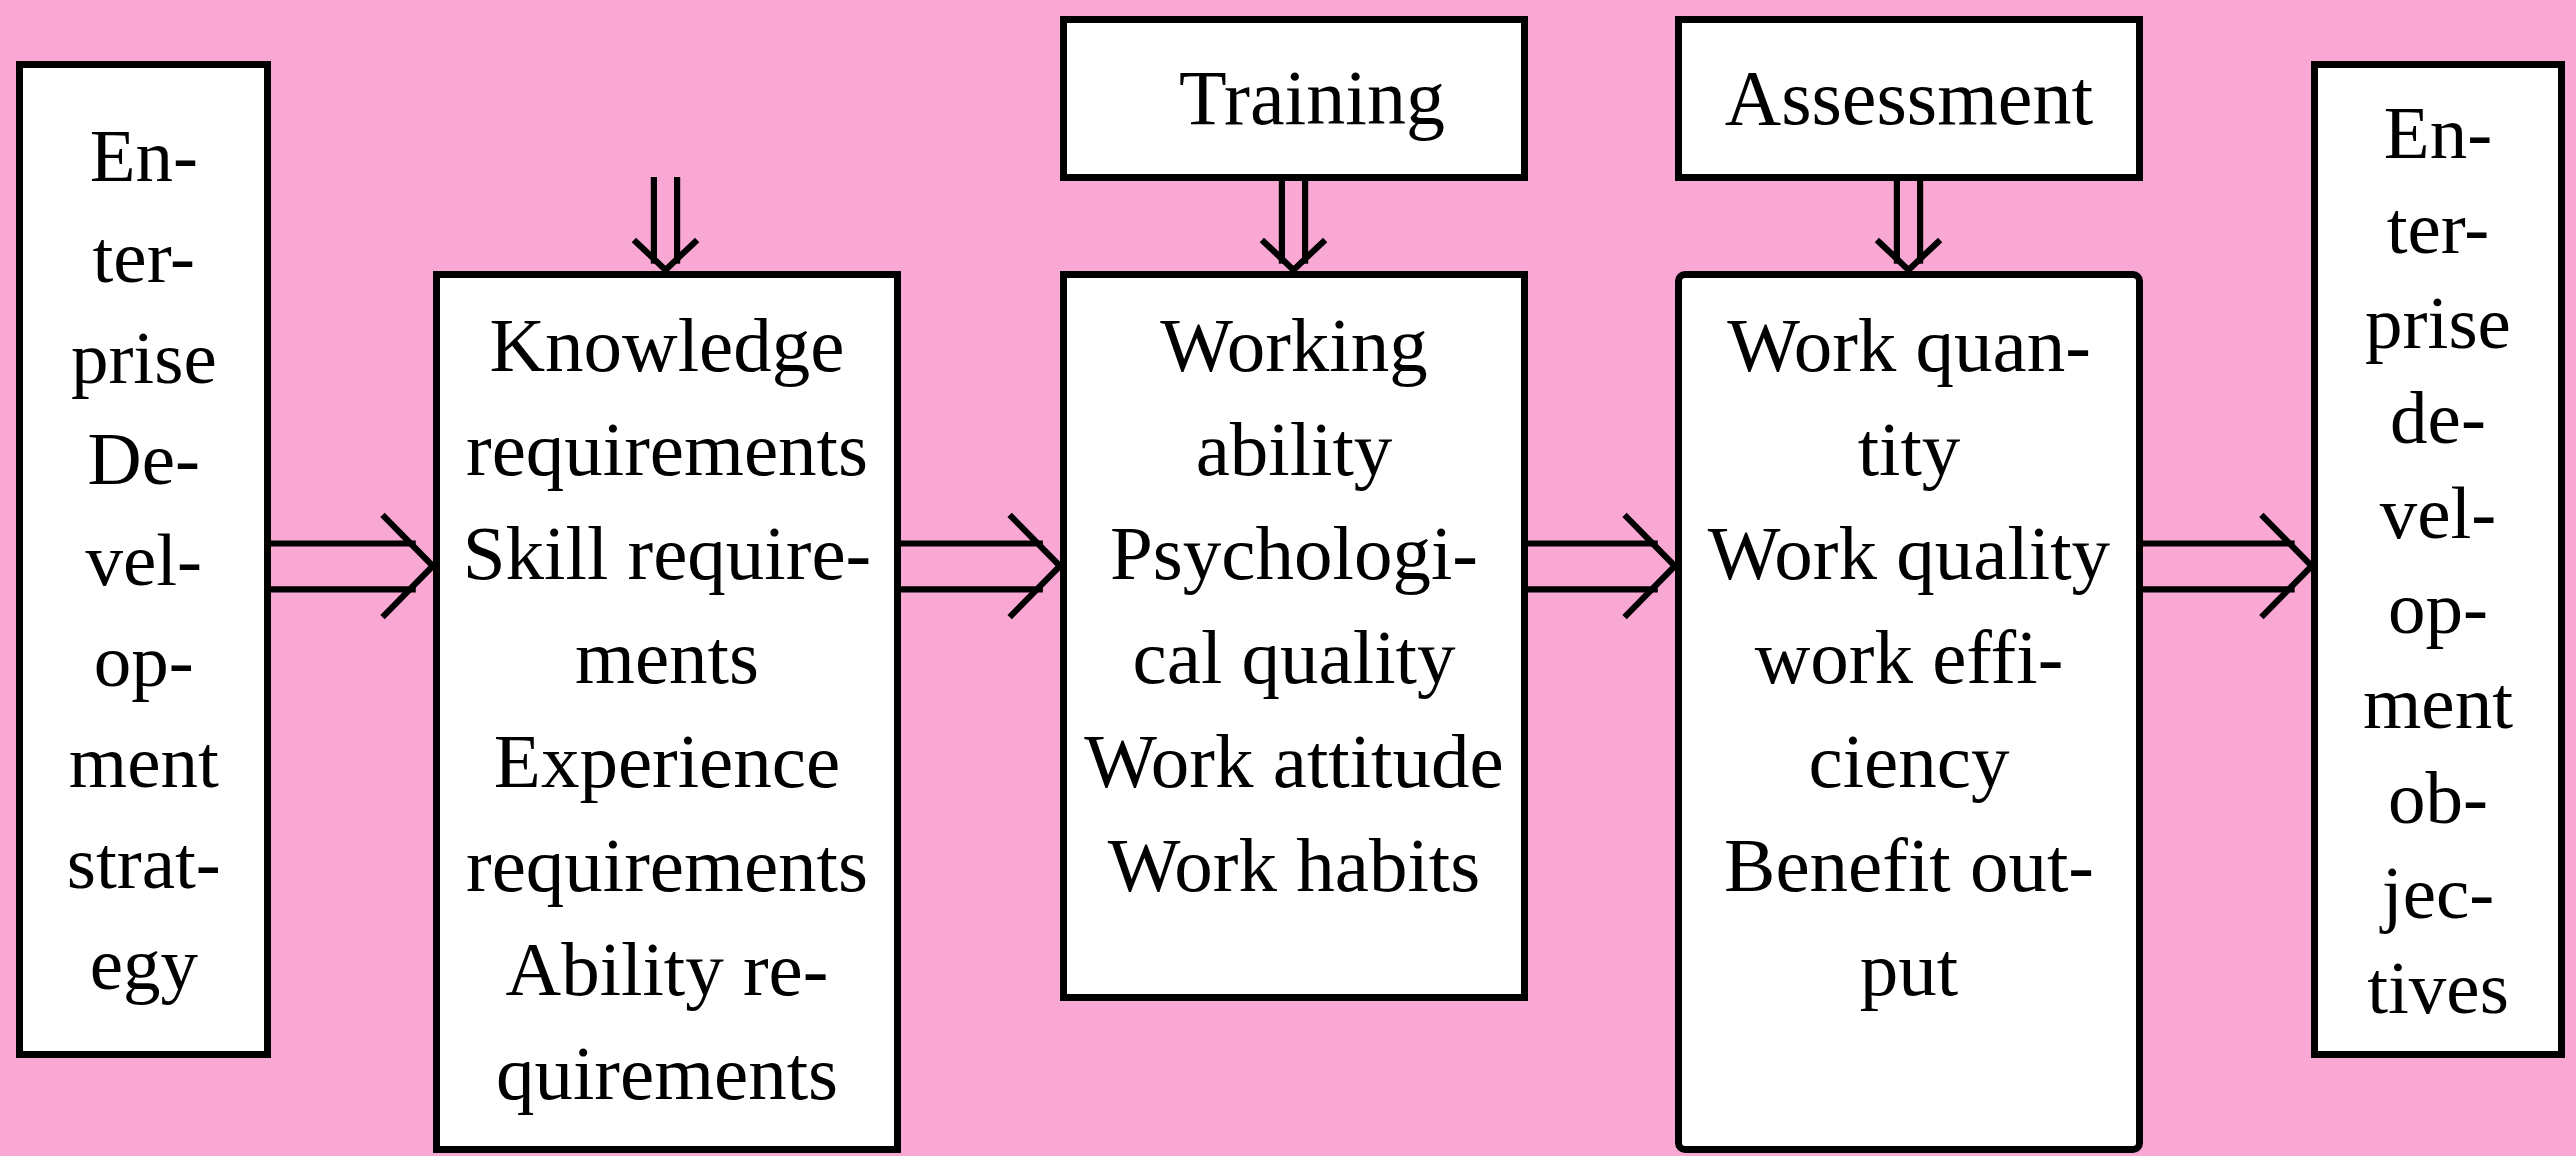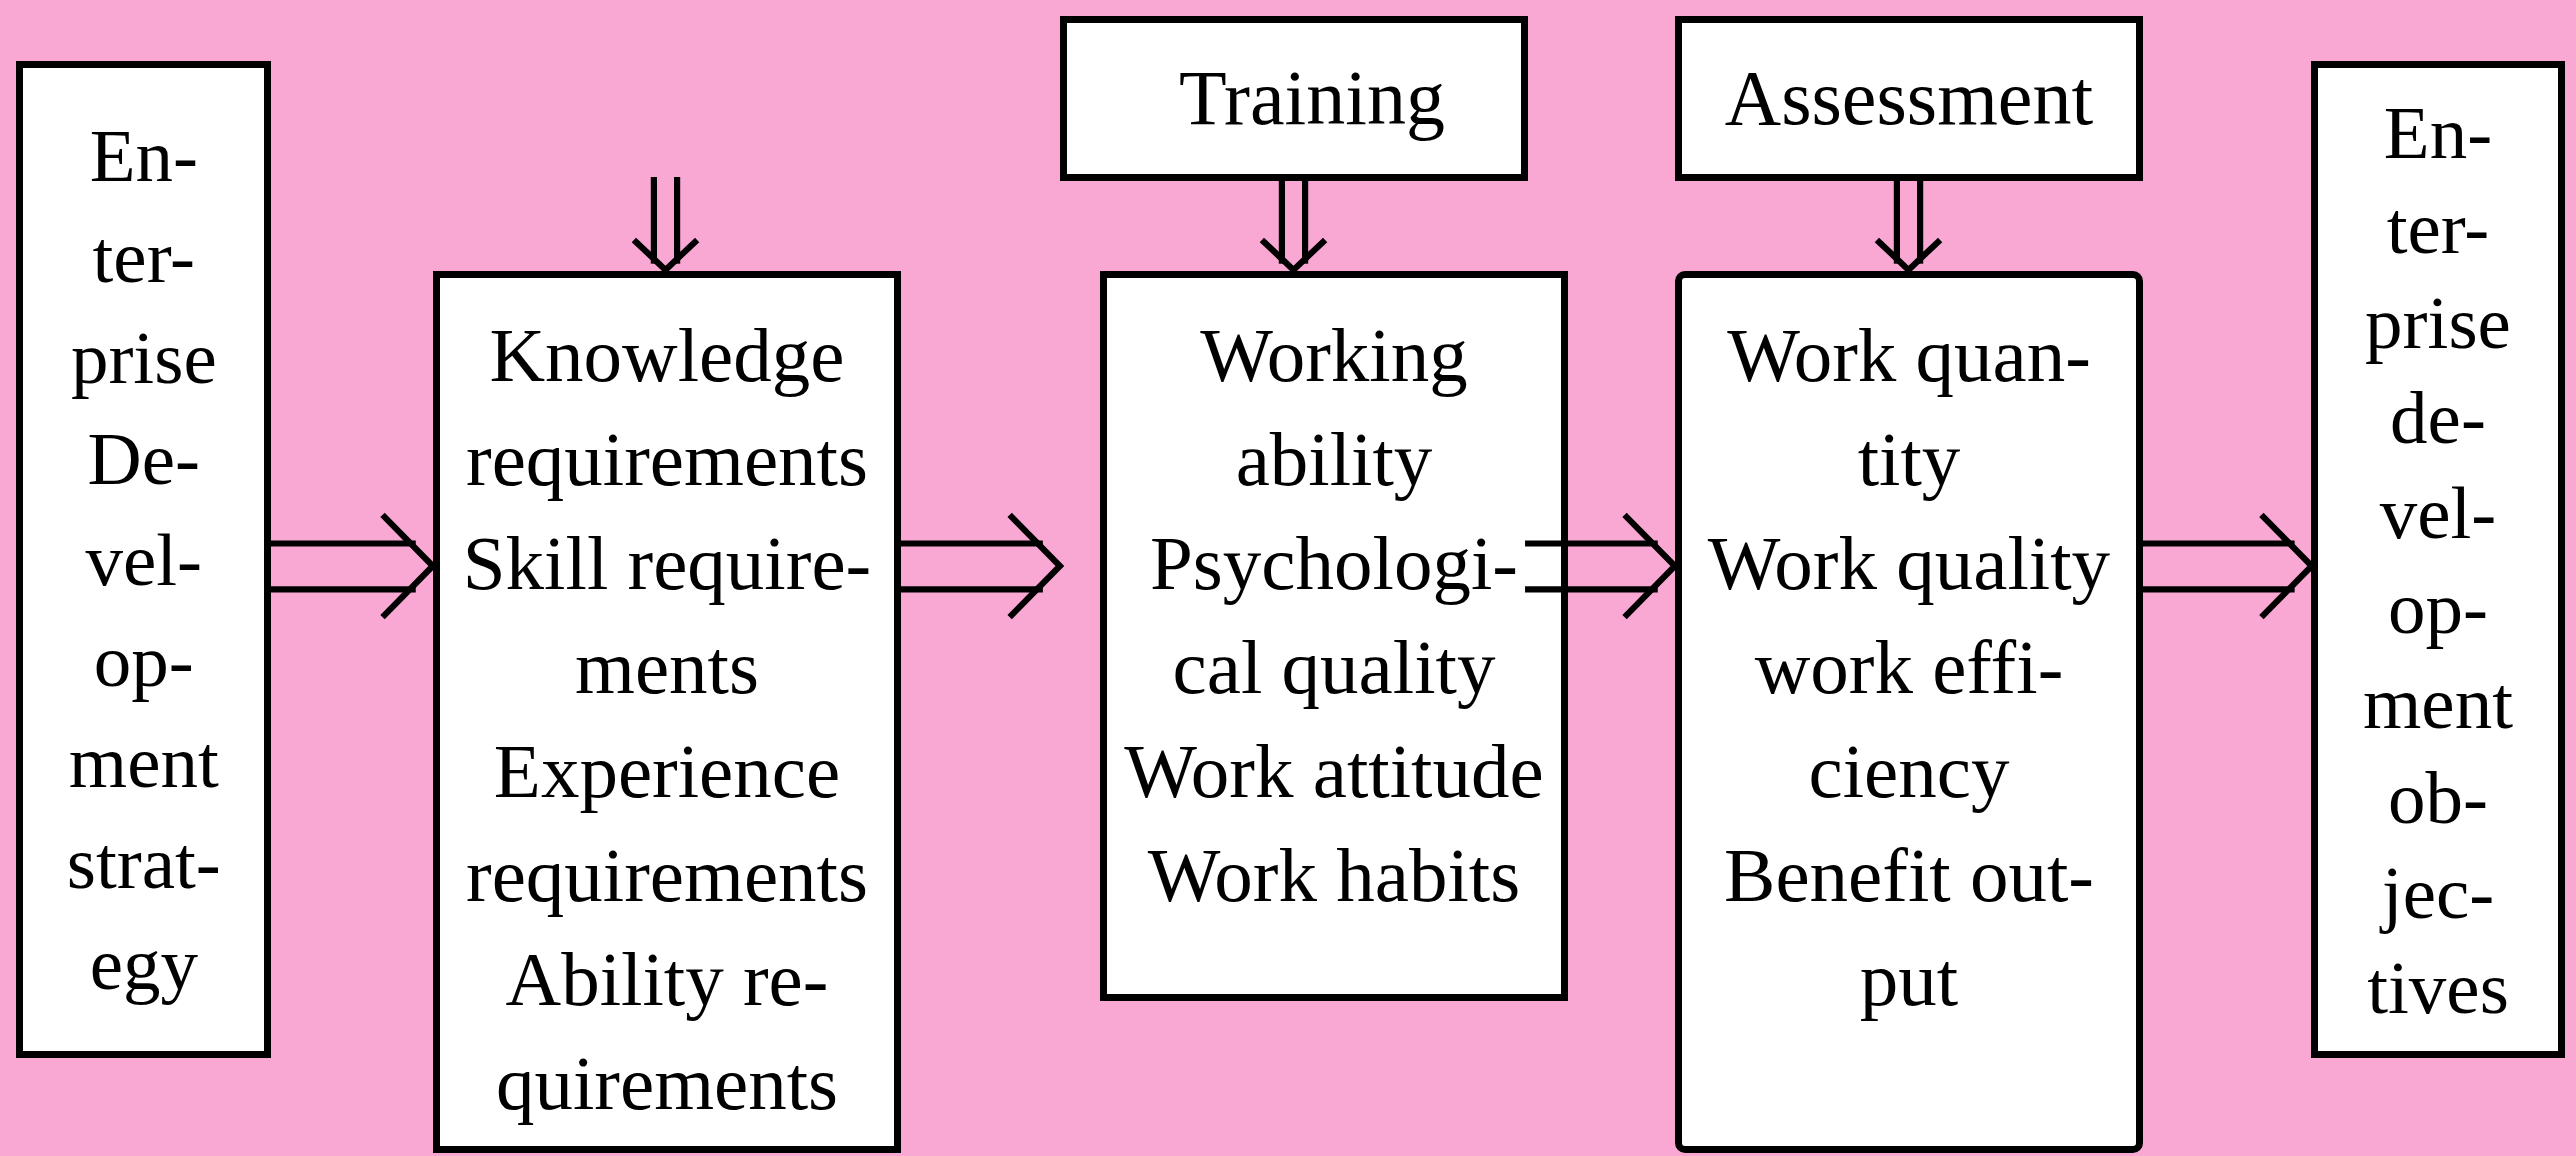--- a/index.html
+++ b/index.html
@@ -9,21 +9,21 @@
   }
   .box{
     position:absolute;border:7px solid #000;background:#fff;box-sizing:border-box;
     display:flex;flex-direction:column;align-items:center;text-align:center;
   }
   .box .ln{white-space:nowrap;display:block;}
   .side{justify-content:center;font-size:75px;}
   .side-left{line-height:101px;}
   .side-right{line-height:95px;}
   .tophdr{justify-content:center;font-size:78px;line-height:86px;}
-  .content{justify-content:flex-start;padding-top:25px;font-size:77px;line-height:104px;}
+  .content{justify-content:flex-start;padding-top:15px;font-size:77px;line-height:104px;}
   .arrow{position:absolute;overflow:visible;}
   .arrow line,.arrow polyline{
     stroke:#000;stroke-width:8;fill:none;stroke-linecap:square;stroke-linejoin:miter;
   }
 </style>
 </head>
 <body>
 
 <div class="canvas">
 
@@ -46,21 +46,21 @@
     <span class="ln">ments</span>
     <span class="ln">Experience</span>
     <span class="ln">requirements</span>
     <span class="ln">Ability re-</span>
     <span class="ln">quirements</span>
   </div>
 
   <div class="box tophdr" style="left:1060px;top:15.6px;width:468px;height:165px;padding-left:36px;">
     <span class="ln">Training</span>
   </div>
-  <div class="box content" style="left:1060px;top:271px;width:468px;height:730px;margin-left:40px;">
+  <div class="box content" style="left:1060px;top:271px;width:468px;height:730px;">
     <span class="ln">Working</span>
     <span class="ln">ability</span>
     <span class="ln">Psychologi-</span>
     <span class="ln">cal quality</span>
     <span class="ln">Work attitude</span>
     <span class="ln">Work habits</span>
   </div>
 
   <div class="box tophdr" style="left:1675px;top:15.6px;width:468px;height:165px;justify-content:center;">
     <span class="ln">Assessment</span>

